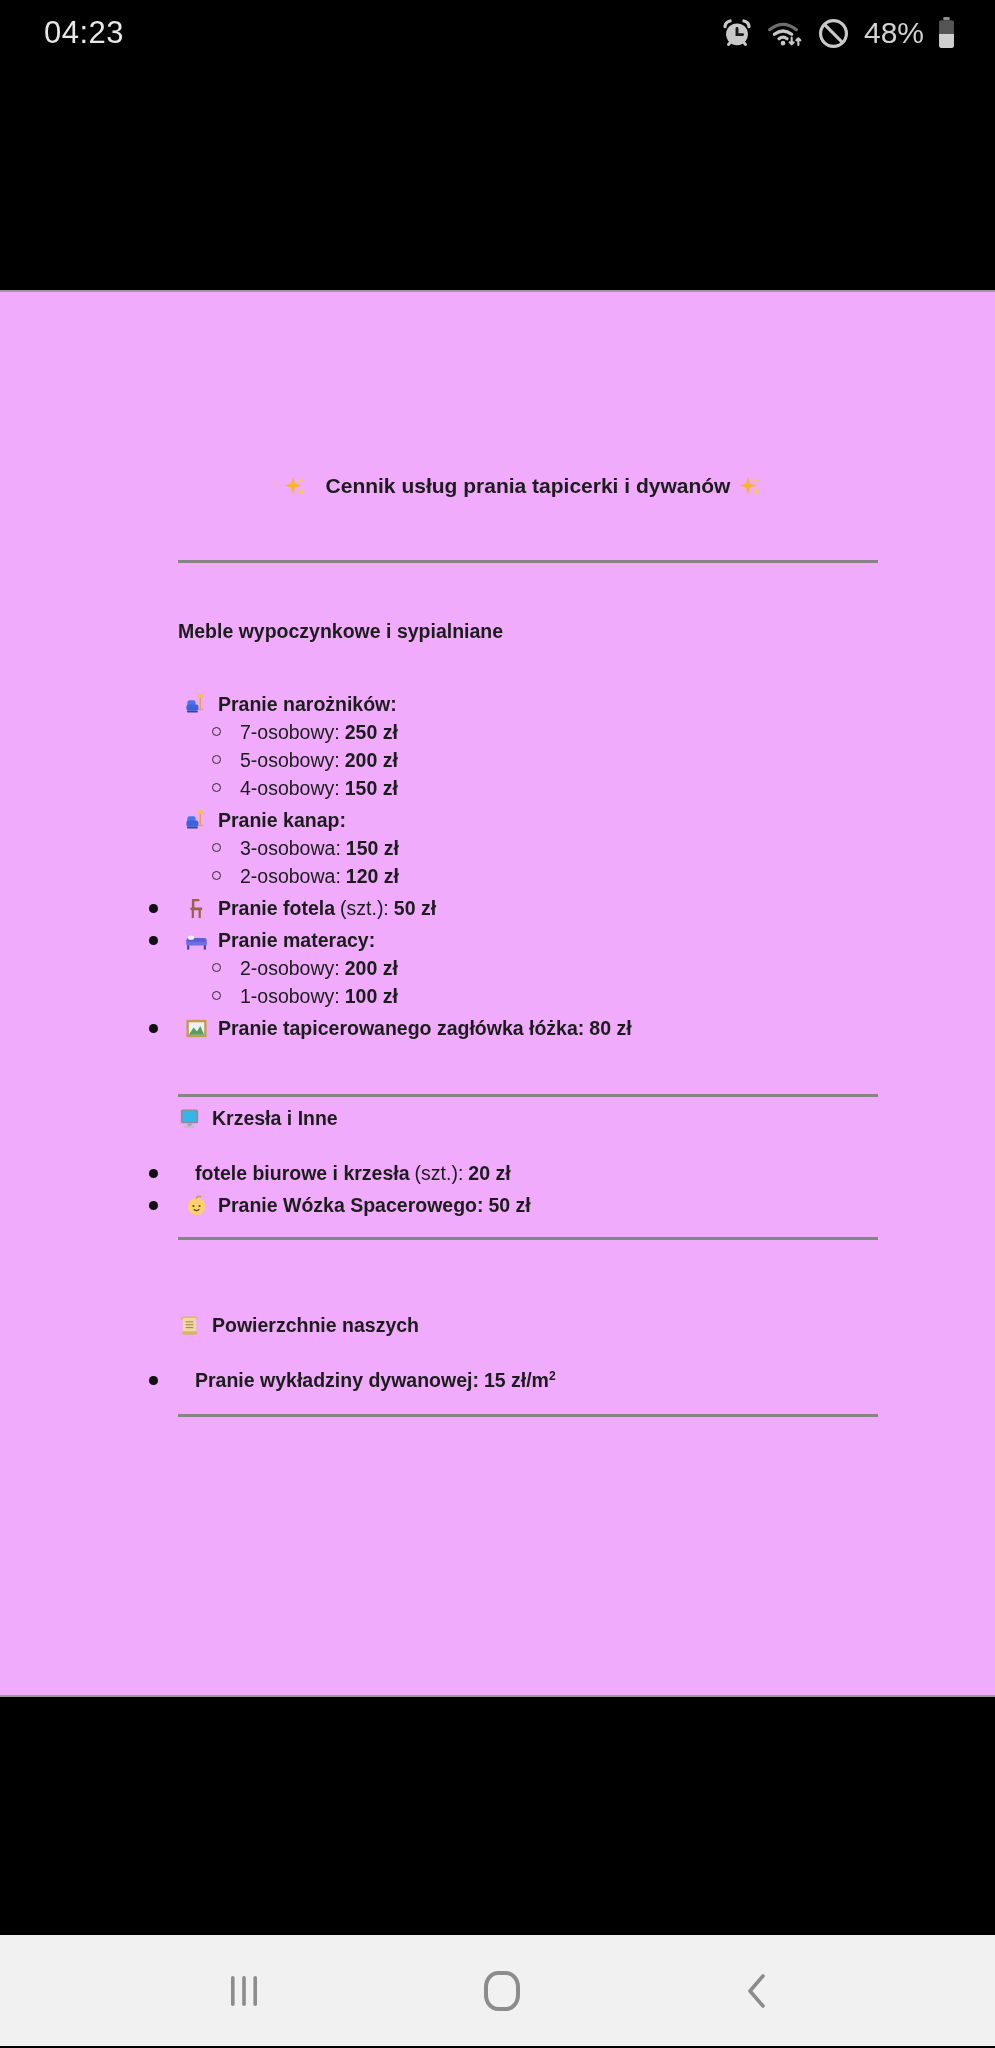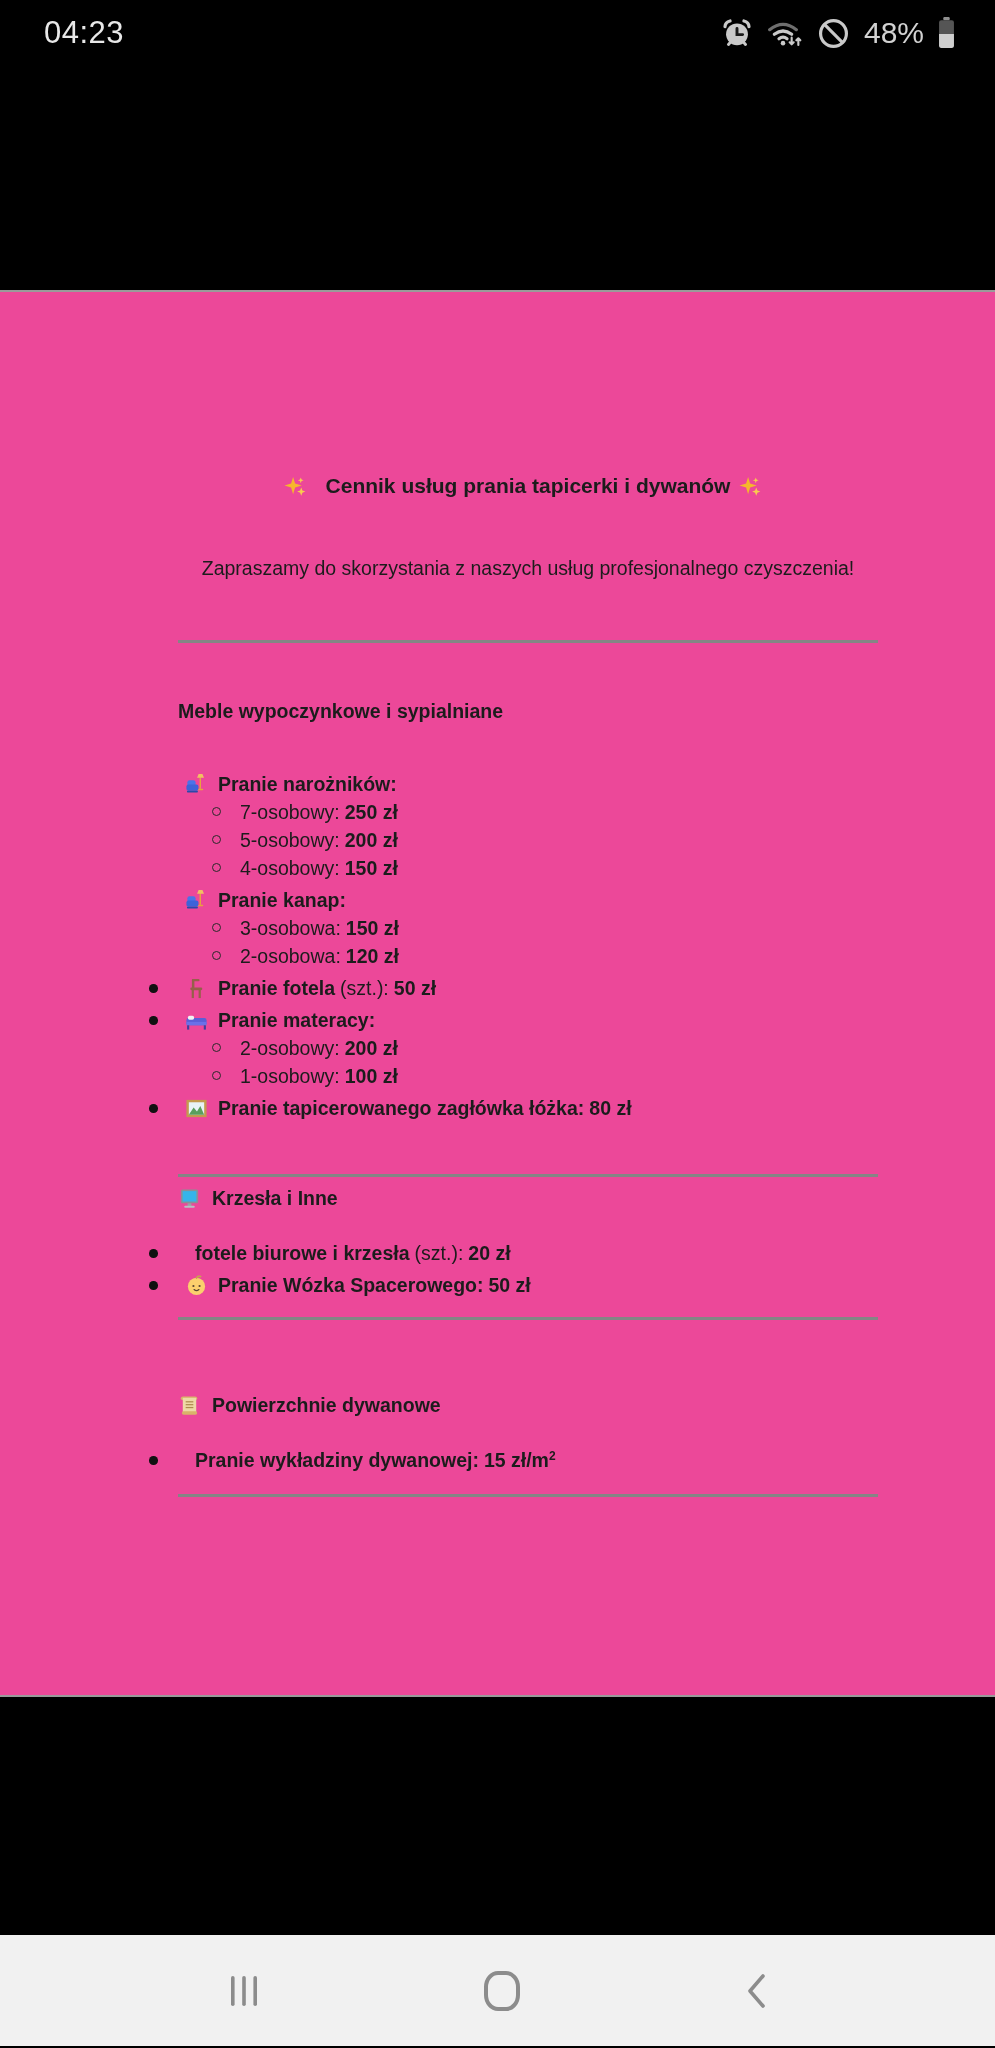--- a/index.html
+++ b/index.html
@@ -7,21 +7,21 @@
           font-family:"Liberation Sans",sans-serif;}
   
   .top-black{height:290px;background:#000;}
   .status-bar{display:flex;justify-content:space-between;align-items:center;
               padding:8px 40px 0 44px;height:50px;}
   .time{font-size:31px;color:#e8e8e8;letter-spacing:.5px;}
   .status-icons{display:flex;align-items:center;gap:14px;}
   .sicon{display:inline-flex;align-items:center;}
   .battery-text{font-size:30px;color:#d2d2d2;}
   
-  .page{width:995px;height:1407px;background:#ec4899;box-sizing:border-box;
+  .page{width:995px;height:1407px;background:#f0abfc;box-sizing:border-box;
         padding:180px 117px 0 178px;color:#1c1c1c;
         border-top:2px solid #9a9a9a;border-bottom:2px solid #9a9a9a;}
   .doc-title{display:flex;justify-content:center;align-items:center;gap:9px;
              font-size:21px;font-weight:700;line-height:28px;}
   .doc-subtitle{margin:56px 0 0;text-align:center;font-size:19.5px;line-height:24px;}
   .rule{border:none;height:3px;background:#858585;margin:60px 0 0;}
   .sec-heading{margin:55px 0 0;font-size:19.5px;font-weight:700;line-height:26px;
                display:flex;align-items:center;gap:11px;}
   .sec-heading.indent{}
   .sec-heading .emoji{margin-right:0;}
@@ -110,21 +110,20 @@
       <span>Cennik usług prania tapicerki i dywanów</span>
       <span class="emoji" aria-label="sparkles">
         <svg viewBox="0 0 24 24">
             <path d="M9.5 2 L11.6 8.9 L18.5 11 L11.6 13.1 L9.5 20 L7.4 13.1 L0.5 11 L7.4 8.9 Z" fill="#f6b62c"></path>
             <path d="M18 13 L19.2 16.1 L22.3 17.3 L19.2 18.5 L18 21.6 L16.8 18.5 L13.7 17.3 L16.8 16.1 Z" fill="#f9cb4f"></path>
             <path d="M17.5 2.5 L18.3 4.7 L20.5 5.5 L18.3 6.3 L17.5 8.5 L16.7 6.3 L14.5 5.5 L16.7 4.7 Z" fill="#f9cb4f"></path>
           </svg>
       </span>
     </div>
 
-    <p class="doc-subtitle">Zapraszamy do skorzystania z naszych usług profesjonalnego czyszczenia!</p>
 
     <hr class="rule">
 
     <h2 class="sec-heading indent">
       <span>Meble wypoczynkowe i sypialniane</span>
     </h2>
 
     <div class="list">
       <div class="li top">
         <span class="emoji" aria-label="couch-and-lamp">
@@ -272,21 +271,21 @@
       <span class="emoji" aria-label="scroll">
         <svg viewBox="0 0 24 24">
             <rect x="3" y="2.5" width="17" height="4" rx="2" fill="#d9b36a"></rect>
             <rect x="5" y="4" width="14" height="15.5" fill="#eed9a6"></rect>
             <rect x="4" y="18" width="16" height="3.6" rx="1.8" fill="#d9b36a"></rect>
             <rect x="8" y="7.5" width="8" height="1.3" fill="#b08d4e"></rect>
             <rect x="8" y="10.5" width="8" height="1.3" fill="#b08d4e"></rect>
             <rect x="8" y="13.5" width="8" height="1.3" fill="#b08d4e"></rect>
           </svg>
       </span>
-      <span>Powierzchnie dywanowe</span>
+      <span>Powierzchnie naszych</span>
     </h2>
 
     <div class="list list-sm">
       <div class="li top noicon">
         <span class="dot"></span>
         <span class="seg b">Pranie wykładziny dywanowej:</span>
         <span class="seg b"><span>15 zł/m</span><sup>2</sup></span>
       </div>
     </div>
 

